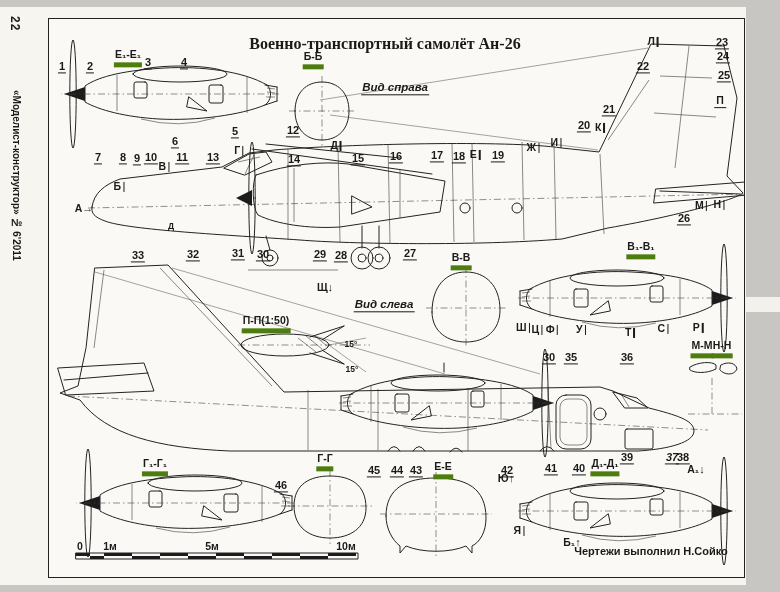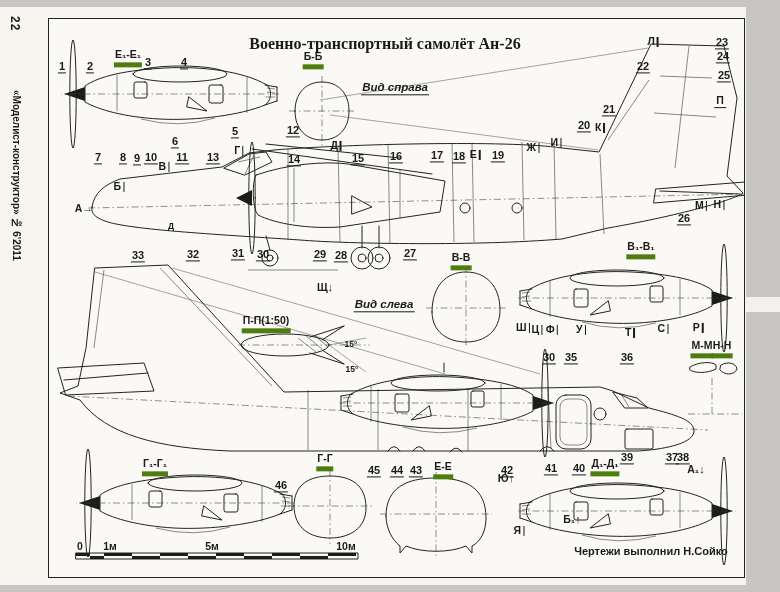--- a/index.html
+++ b/index.html
@@ -219,21 +219,21 @@
     <span class="callout" style="left: 410px; top: 255px;">27</span>
     <span class="callout" style="left: 341px; top: 257px;">28</span>
     <span class="callout" style="left: 320px; top: 256px;">29</span>
     <span class="callout" style="left: 263px; top: 256px;">30</span>
     <span class="callout" style="left: 238px; top: 255px;">31</span>
     <span class="callout" style="left: 193px; top: 256px;">32</span>
     <span class="callout" style="left: 138px; top: 257px;">33</span>
     <span class="callout" style="left: 549px; top: 359px;">30</span>
     <span class="callout" style="left: 571px; top: 359px;">35</span>
     <span class="callout" style="left: 627px; top: 359px;">36</span>
-    <span class="callout" style="left: 672px; top: 459px;">37</span>
+    <span class="callout" style="left: 672px; top: 459px; font-style: italic;">37</span>
     <span class="callout" style="left: 643px; top: 459px; margin-left: 40px;">38</span>
     <span class="callout" style="left: 627px; top: 459px;">39</span>
     <span class="callout" style="left: 579px; top: 470px;">40</span>
     <span class="callout" style="left: 551px; top: 470px;">41</span>
     <span class="callout" style="left: 472px; top: 472px; margin-left: 35px;">42</span>
     <span class="callout" style="left: 416px; top: 472px;">43</span>
     <span class="callout" style="left: 397px; top: 472px;">44</span>
     <span class="callout" style="left: 374px; top: 472px;">45</span>
     <span class="callout" style="left: 281px; top: 487px;">46</span>
     <span class="smark" style="left: 84px; top: 209px;">А<span class="arr">→</span></span>
@@ -254,21 +254,21 @@
     <span class="smark" style="left: 523px; top: 328px;">Ш<span class="tick"></span></span>
     <span class="smark" style="left: 537px; top: 330px;">Ц<span class="tick"></span></span>
     <span class="smark" style="left: 552px; top: 330px;">Ф<span class="tick"></span></span>
     <span class="smark" style="left: 581px; top: 330px;">У<span class="tick"></span></span>
     <span class="smark" style="left: 630px; top: 333px;">Т<span class="tick"></span></span>
     <span class="smark" style="left: 663px; top: 329px;">С<span class="tick"></span></span>
     <span class="smark" style="left: 698px; top: 328px;">Р<span class="tick"></span></span>
     <span class="smark" style="left: 506px; top: 479px;">Ю<span class="arr">↑</span></span>
     <span class="smark" style="left: 519px; top: 531px;">Я<span class="tick"></span></span>
     <span class="smark" style="left: 696px; top: 470px;">А₁<span class="arr">↓</span></span>
-    <span class="smark" style="left: 572px; top: 520px;">Б₁<span class="arr">↑</span></span>
+    <span class="smark" style="left: 572px; top: 543px;">Б₁<span class="arr">↑</span></span>
     <span class="stitle" style="left: 128px; top: 59px;">Е₁-Е₁</span>
     <span class="stitle" style="left: 313px; top: 61px;">Б-Б</span>
     <span class="stitle" style="left: 461px; top: 262px;">В-В</span>
     <span class="stitle" style="left: 641px; top: 251px;">В₁-В₁</span>
     <span class="stitle" style="left: 266px; top: 325px;">П-П(1:50)</span>
     <span class="stitle" style="left: 325px; top: 463px;">Г-Г</span>
     <span class="stitle" style="left: 443px; top: 471px;">Е-Е</span>
     <span class="stitle" style="left: 155px; top: 468px;">Г₁-Г₁</span>
     <span class="stitle" style="left: 605px; top: 468px;">Д₁-Д₁</span>
     <span class="stitle" style="left: 702px; top: 350px;">М-М</span>

